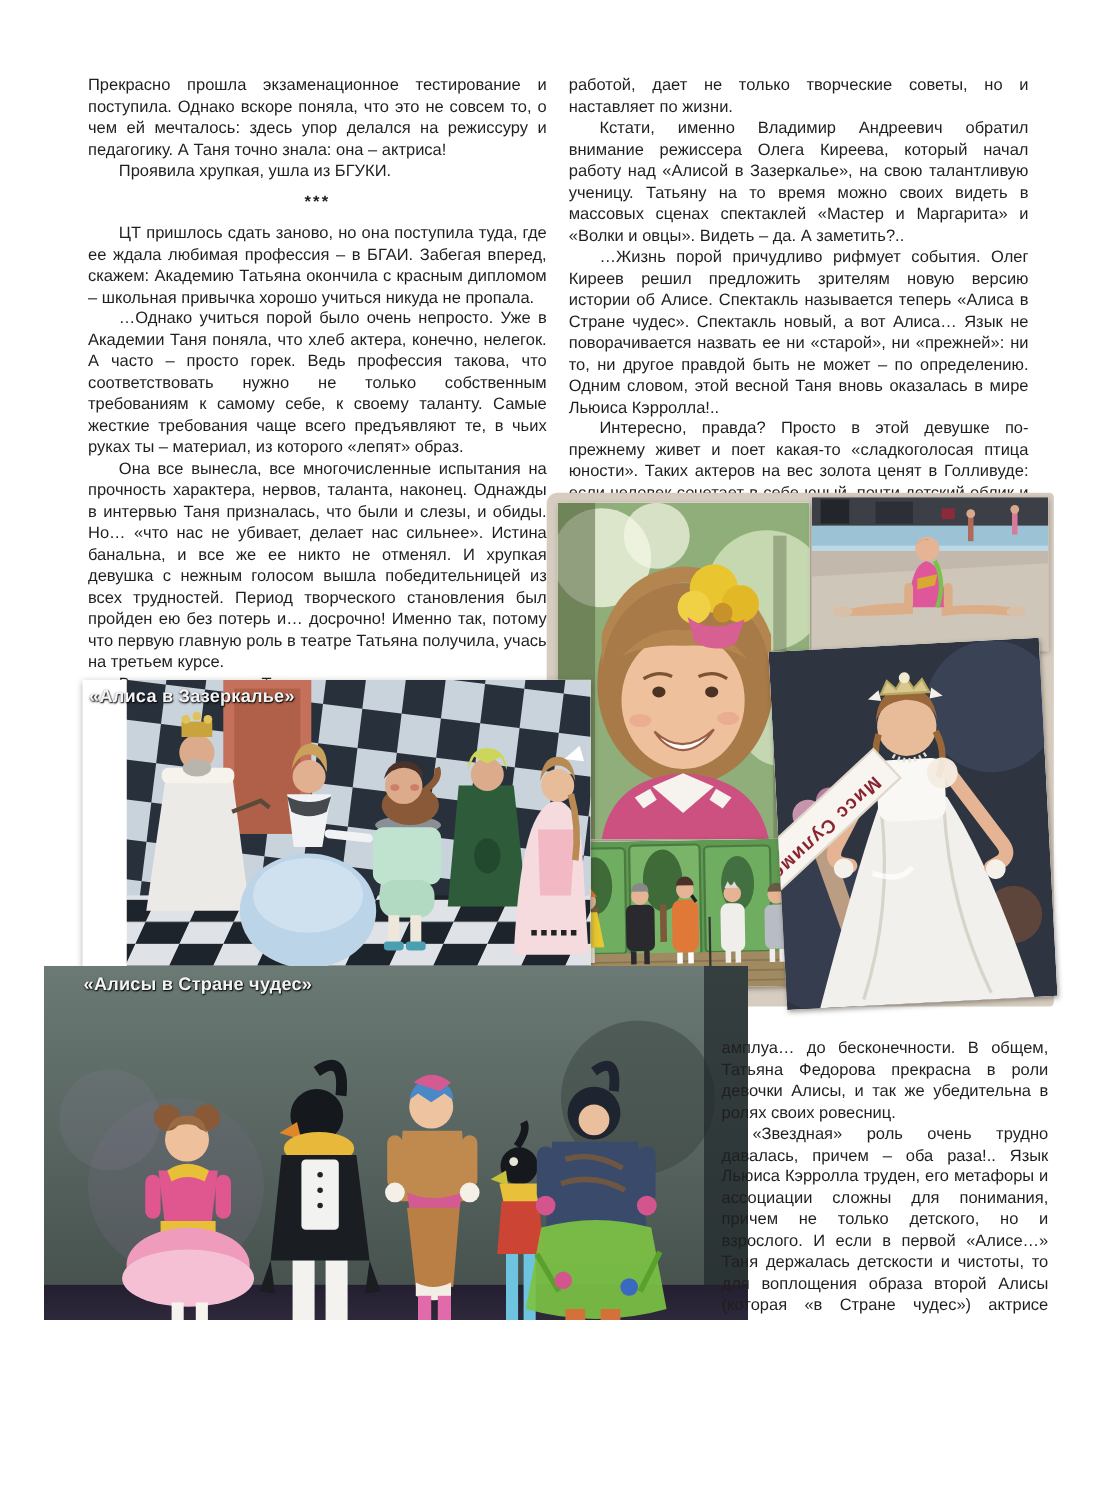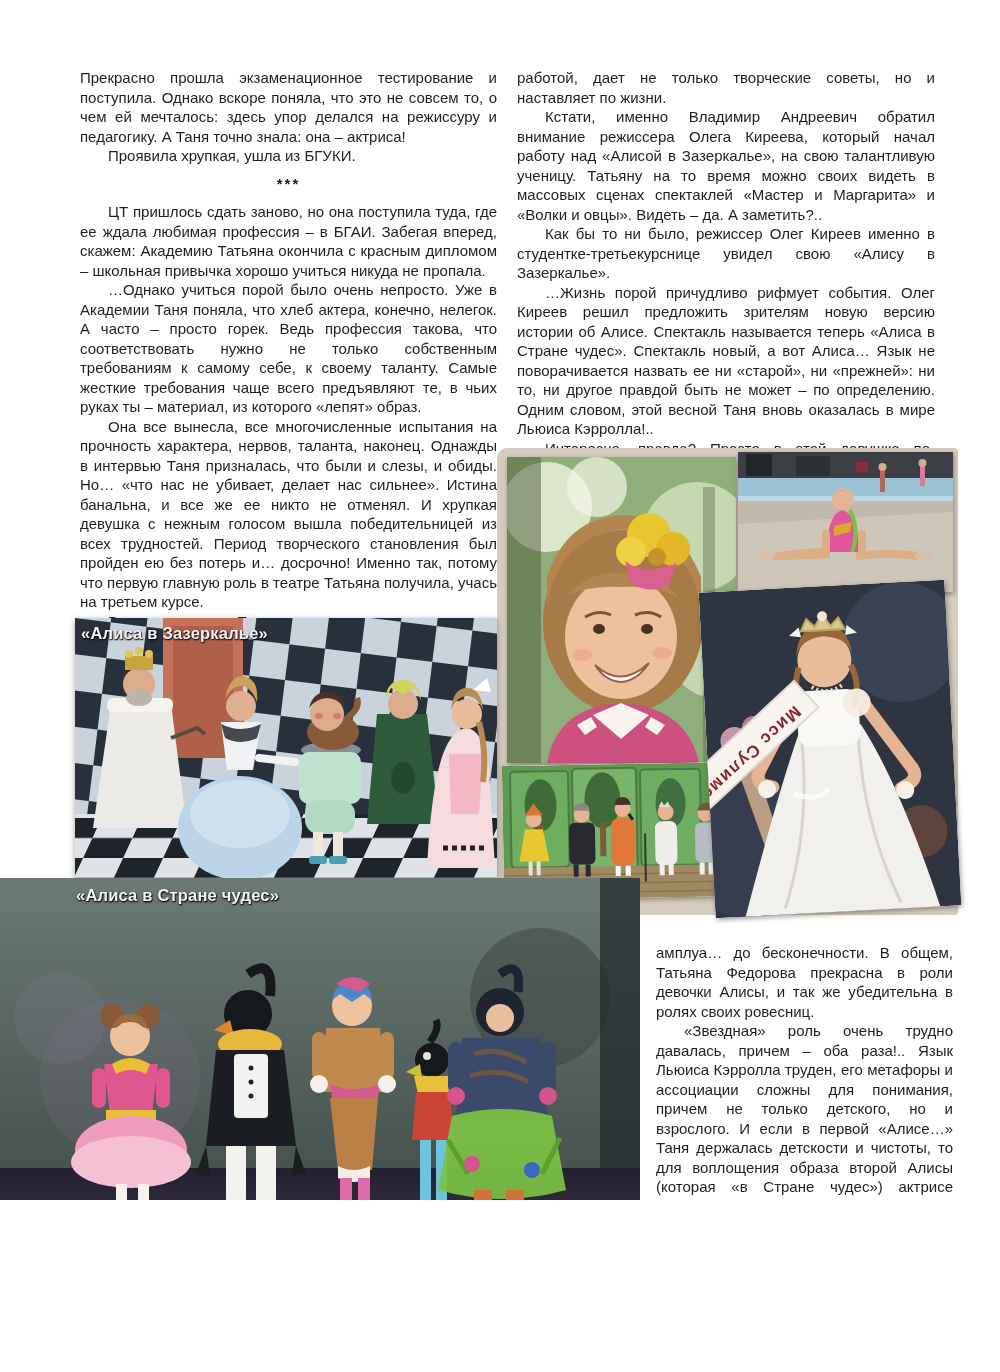--- a/index.html
+++ b/index.html
@@ -4,21 +4,21 @@
 <style>
   html,body{margin:0;padding:0;background:#ffffff;}
   #page{
     position:relative;width:1000px;height:1200px;background:#ffffff;overflow:hidden;
     font-family:"Liberation Sans", sans-serif;color:#1f1f1f;
   }
   .col{position:absolute;font-size:15px;line-height:19.5px;text-align:justify;}
   .col p{margin:0;}
   .col p.ind{text-indent:28px;}
   .sep{ text-align:center;letter-spacing:2px;font-weight:bold;margin:8px 0 9px 0 !important;}
-  .photo{position:absolute;overflow:hidden;}
+  .photo{position:absolute;overflow:hidden;padding-left:40px;}
   .framed{background:#fff;box-shadow:0 2px 6px rgba(60,50,40,.45);}
   .caption{
     position:absolute;font-weight:bold;font-size:16.5px;color:#f3f4f6;
     text-shadow:0 1px 2px rgba(0,0,0,.85),1px 1px 1px rgba(0,0,0,.7);
     white-space:nowrap;letter-spacing:.2px;
   }
   #collage{
     position:absolute;left:497px;top:448px;width:461px;height:467px;
     background:#d6ccbf;border-radius:10px 4px 4px 4px;
   }
@@ -40,21 +40,20 @@
     <p class="sep">***</p>
     <p class="ind">ЦТ пришлось сдать заново, но она поступила туда, где ее ждала любимая профессия – в БГАИ. Забегая вперед, скажем: Академию Татьяна окончила с красным дипломом – школьная привычка хорошо учиться никуда не пропала.</p>
     <p class="ind">…Однако учиться порой было очень непросто. Уже в Академии Таня поняла, что хлеб актера, конечно, нелегок. А часто – просто горек. Ведь профессия такова, что соответствовать нужно не только собственным требованиям к самому себе, к своему таланту. Самые жесткие требования чаще всего предъявляют те, в чьих руках ты – материал, из которого «лепят» образ.</p>
     <p class="ind">Она все вынесла, все многочисленные испытания на прочность характера, нервов, таланта, наконец. Однажды в интервью Таня призналась, что были и слезы, и обиды. Но… «что нас не убивает, делает нас сильнее». Истина банальна, и все же ее никто не отменял. И хрупкая девушка с нежным голосом вышла победительницей из всех трудностей. Период творческого становления был пройден ею без потерь и… досрочно! Именно так, потому что первую главную роль в театре Татьяна получила, учась на третьем курсе.</p>
     <p class="ind">В массовке Театра-студии киноактера, как большинство студентов Владимира Андреевича Мищанчука, Татьяна работала с первого курса. Мищанчук славится в театральной среде не только как замечательный актер, но и как педагог, который растит своих учеников как детей. То есть, в буквальном смысле – опекает, старается по мере сил обеспечить</p>
   </div>
 
   <div class="col" style="left:517px;top:68px;width:418px;">
     <p>работой, дает не только творческие советы, но и наставляет по жизни.</p>
     <p class="ind">Кстати, именно Владимир Андреевич обратил внимание режиссера Олега Киреева, который начал работу над «Алисой в Зазеркалье», на свою талантливую ученицу. Татьяну на то время можно своих видеть в массовых сценах спектаклей «Мастер и Маргарита» и «Волки и овцы». Видеть – да. А заметить?..</p>
-    <p class="ind">Как бы то ни было, режиссер Олег Киреев именно в студентке-третьекурснице увидел свою «Алису в Зазеркалье».</p>
     <p class="ind">…Жизнь порой причудливо рифмует события. Олег Киреев решил предложить зрителям новую версию истории об Алисе. Спектакль называется теперь «Алиса в Стране чудес». Спектакль новый, а вот Алиса… Язык не поворачивается назвать ее ни «старой», ни «прежней»: ни то, ни другое правдой быть не может – по определению. Одним словом, этой весной Таня вновь оказалась в мире Льюиса Кэрролла!..</p>
     <p class="ind">Интересно, правда? Просто в этой девушке по-прежнему живет и поет какая-то «сладкоголосая птица юности». Таких актеров на вес золота ценят в Голливуде: если человек сочетает в себе юный, почти детский облик и человеческий и профессиональный опыт, это расширяет диапазон его</p>
   </div>
 
   <div id="collage">
 
     <div class="snap" style="left:10px;top:9px;width:229px;height:306px;padding:0;">
       <svg width="229" height="306" viewBox="0 0 229 306">
         <rect width="229" height="306" fill="#8fae79"></rect>
         <circle cx="40" cy="50" r="45" fill="#eef4de" opacity=".8"></circle>
@@ -403,21 +402,21 @@
         <path d="M452,238 Q502,224 552,238 L566,312 Q502,330 438,312 Z" fill="#7cc244" opacity=".92"></path>
         <path d="M448,262 l20,34 M560,260 l-18,36" stroke="#5aa02c" stroke-width="5"></path>
         <circle cx="472" cy="286" r="8" fill="#d4548e"></circle>
           <circle cx="532" cy="292" r="8" fill="#3a6ac0"></circle>
         <rect x="474" y="312" width="18" height="50" fill="#d4703a"></rect>
         <rect x="506" y="312" width="18" height="50" fill="#d4703a"></rect>
         <path d="M468,360 h26 v12 h-28 Z" fill="#1c2024"></path>
         <path d="M502,360 h26 v12 h-28 Z" fill="#1c2024"></path>
       </g>
     </svg>
-    <div class="caption" style="left:76px;top:8px;">«Алиса в Стране чудес»</div>
+    <div class="caption" style="left:76px;top:8px;">«Алисы в Стране чудес»</div>
   </div>
 
   <div class="col" style="left:656px;top:943px;width:297px;">
     <p>амплуа… до бесконечности. В общем, Татьяна Федорова прекрасна в роли девочки Алисы, и так же убедительна в ролях своих ровесниц.</p>
     <p class="ind">«Звездная» роль очень трудно давалась, причем – оба раза!.. Язык Льюиса Кэрролла труден, его метафоры и ассоциации сложны для понимания, причем не только детского, но и взрослого. И если в первой «Алисе…» Таня держалась детскости и чистоты, то для воплощения образа второй Алисы (которая «в Стране чудес») актрисе пришлось основательно покопаться в этом образе. И в результате получилась повзрослевшая девочка, со сложившимся характером, которая все так же мечтает и верит,что в жизни нет ничего невозможного. Алиса проходит своеобразный квест, открывая дверь за дверью…</p>
   </div>
 
   <div id="page-number">9</div>
 
 </div>

